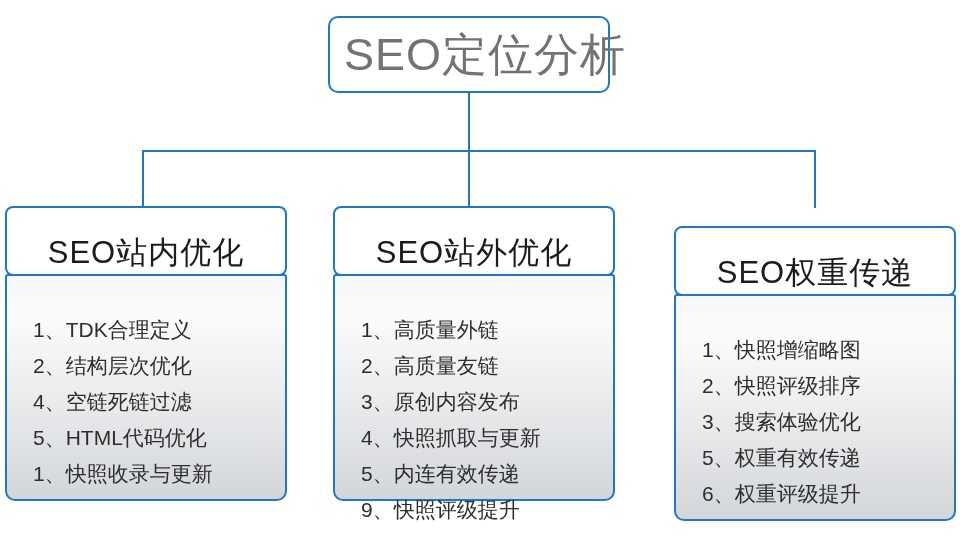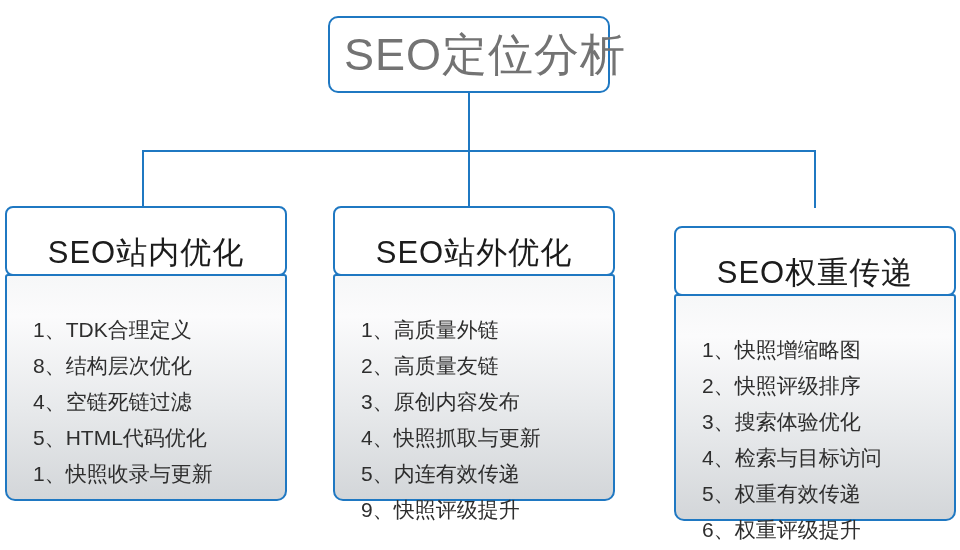--- a/index.html
+++ b/index.html
@@ -104,21 +104,21 @@
   <div class="conn conn-drop-center"></div>
   <div class="conn conn-drop-right"></div>
 
   <div class="col-pos-l">
     <div class="col-header">
       <span class="col-title">SEO站内优化</span>
     </div>
     <div class="col-body">
       <ul>
         <li>1、TDK合理定义</li>
-        <li>8、结构层次优化</li>
+        <li>2、结构层次优化</li>
         <li>4、空链死链过滤</li>
         <li>5、HTML代码优化</li>
         <li>1、快照收录与更新</li>
       </ul>
     </div>
   </div>
 
   <div class="col-pos-m">
     <div class="col-header">
       <span class="col-title">SEO站外优化</span>
@@ -137,20 +137,19 @@
 
   <div class="col-pos-r">
     <div class="col-header">
       <span class="col-title">SEO权重传递</span>
     </div>
     <div class="col-body">
       <ul>
         <li>1、快照增缩略图</li>
         <li>2、快照评级排序</li>
         <li>3、搜索体验优化</li>
-        <li>4、检索与目标访问</li>
         <li>5、权重有效传递</li>
         <li>6、权重评级提升</li>
       </ul>
     </div>
   </div>
 
 </div>
 
 </body></html>

